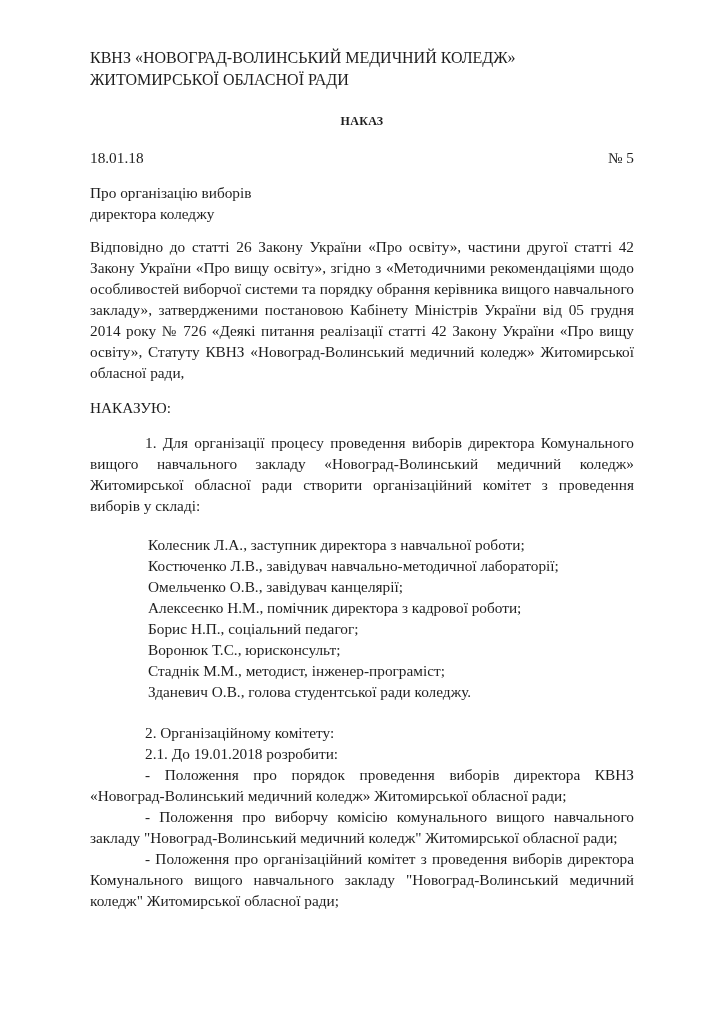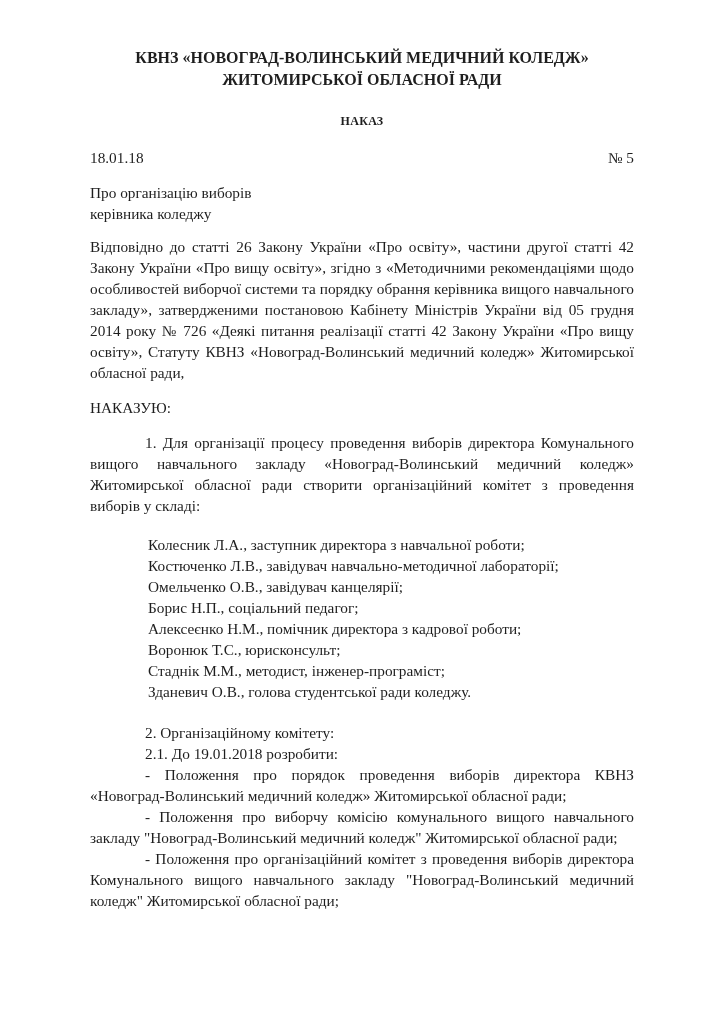--- a/index.html
+++ b/index.html
@@ -15,22 +15,22 @@
     box-sizing: border-box;
     background: #ffffff;
     padding: 47px 90px 0 90px;
     overflow: hidden;
     font-family: "Liberation Serif", "DejaVu Serif", serif;
     font-size: 15.3px;
     line-height: 21px;
     color: #1e1e1e;
   }
   .org {
-    text-align: center;
-    font-weight: bold;
+    text-align: left;
+    font-weight: normal;
     font-size: 16px;
     line-height: 22px;
   }
   .doctype {
     text-align: center;
     font-weight: bold;
     font-size: 12px;
     line-height: 22px;
     margin-top: 19px;
     letter-spacing: 0.3px;
@@ -76,35 +76,35 @@
 
   <div class="doctype">НАКАЗ</div>
 
   <div class="meta-row">
     <span>18.01.18</span>
     <span>№ 5</span>
   </div>
 
   <div class="subject">
     <div>Про організацію виборів</div>
-    <div>керівника коледжу</div>
+    <div>директора коледжу</div>
   </div>
 
   <p class="just preamble">Відповідно до статті 26 Закону України «Про освіту»,  частини другої статті 42 Закону України «Про вищу освіту», згідно з «Методичними рекомендаціями щодо особливостей виборчої системи та порядку обрання керівника вищого навчального закладу», затвердженими постановою Кабінету Міністрів України від 05 грудня 2014 року № 726 «Деякі питання реалізації статті 42 Закону України «Про вищу освіту», Статуту КВНЗ «Новоград-Волинський медичний коледж» Житомирської обласної ради,</p>
 
   <p class="order-word">НАКАЗУЮ:</p>
 
   <p class="just item-par">1. Для організації процесу проведення виборів директора Комунального вищого навчального закладу «Новоград-Волинський медичний коледж» Житомирської обласної ради створити організаційний комітет з проведення виборів у  складі:</p>
 
   <div class="committee">
     <div>Колесник Л.А., заступник директора з навчальної роботи;</div>
     <div>Костюченко Л.В., завідувач навчально-методичної лабораторії;</div>
     <div>Омельченко О.В., завідувач канцелярії;</div>
+    <div>Алексеєнко Н.М., помічник директора з кадрової роботи;</div>
     <div>Борис Н.П.,  соціальний педагог;</div>
-    <div>Алексеєнко Н.М., помічник директора з кадрової роботи;</div>
     <div>Воронюк Т.С., юрисконсульт;</div>
     <div>Стаднік М.М., методист, інженер-програміст;</div>
     <div>Зданевич О.В., голова студентської ради коледжу.</div>
   </div>
 
   <div class="section-2">
     <p class="indent-line">2. Організаційному комітету:</p>
     <p class="indent-line">2.1. До 19.01.2018 розробити:</p>
     <p class="prov">- Положення про порядок проведення виборів директора КВНЗ «Новоград-Волинський медичний коледж» Житомирської обласної ради;</p>
     <p class="prov">- Положення про виборчу комісію комунального вищого навчального закладу "Новоград-Волинський медичний коледж" Житомирської обласної ради;</p>

